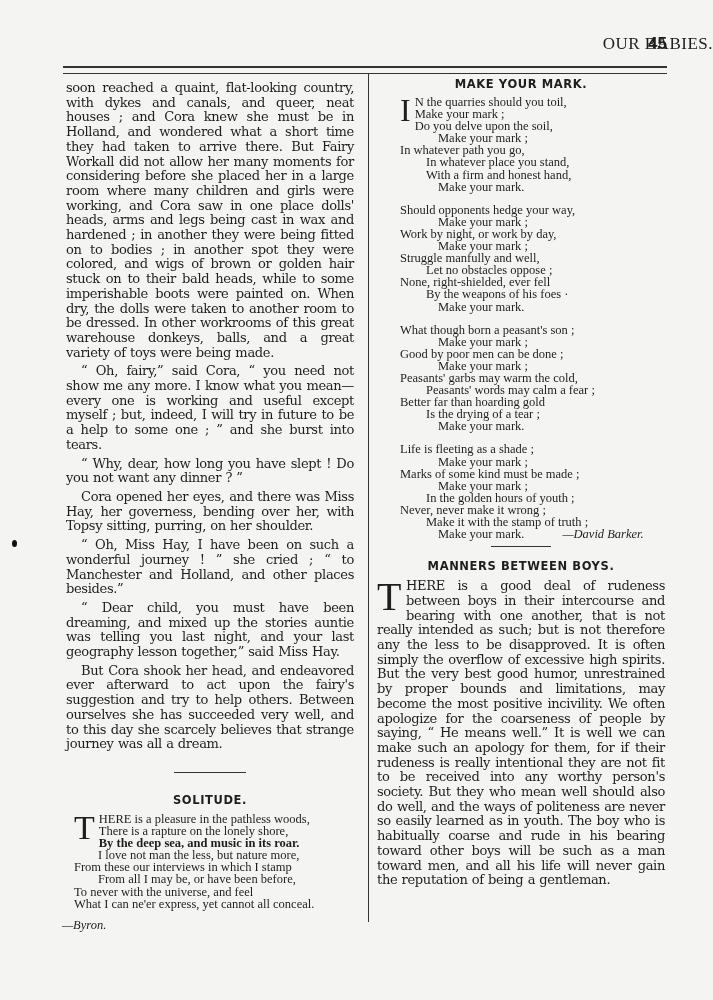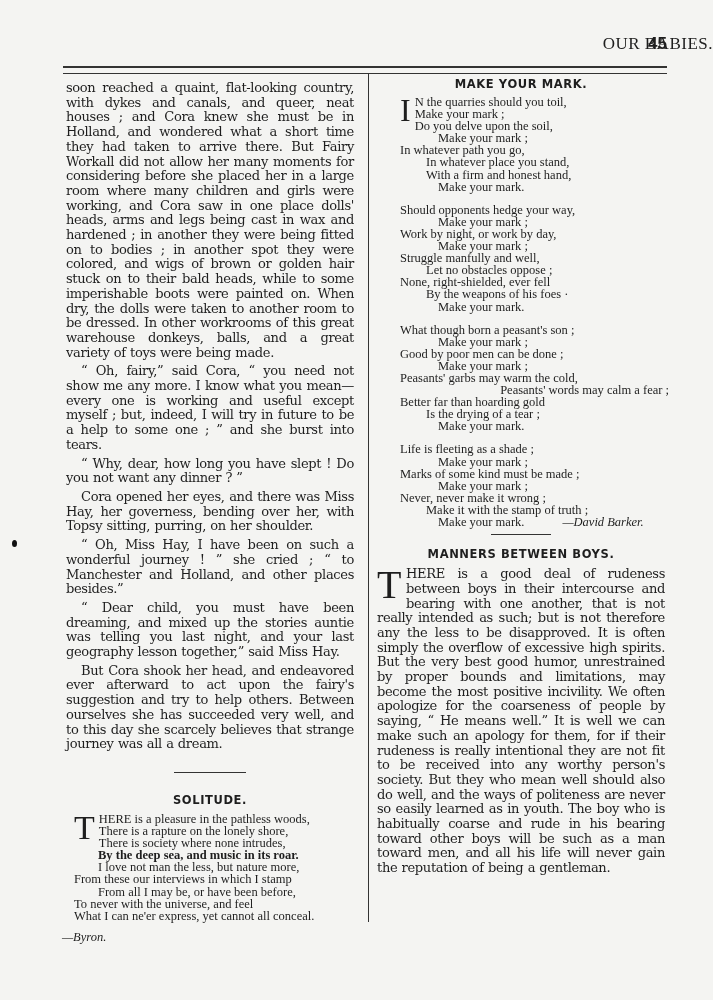--- a/index.html
+++ b/index.html
@@ -81,21 +81,20 @@
     <p>“ Oh, Miss Hay, I have been on such a wonderful journey ! ” she cried ; “ to Manchester and Holland, and other places besides.”</p>
     <p>“ Dear child, you must have been dreaming, and mixed up the stories auntie was telling you last night, and your last geography lesson together,” said Miss Hay.</p>
     <p>But Cora shook her head, and endeavored ever afterward to act upon the fairy's suggestion and try to help others. Between ourselves she has succeeded very well, and to this day she scarcely believes that strange journey was all a dream.</p>
   </div>
   <div class="short-rule"></div>
   <div class="section-title">SOLITUDE.</div>
   <div class="poem" id="solitude-poem" style="padding-left:12px;">
     <span class="dropcap-poem" style="font-size:34px;line-height:26px;height:26px;">T</span>
   <span class="line" style="padding-left: 12px;">HERE is a pleasure in the pathless woods,</span>
       <span class="line" style="padding-left: 0px;">There is a rapture on the lonely shore,</span>
-      <span class="line">There is society where none intrudes,</span>
       <span class="line" style="padding-left: 24px; font-weight: bold;">By the deep sea, and music in its roar.</span>
       <span class="line" style="padding-left: 24px;">I love not man the less, but nature more,</span>
       <span class="line">From these our interviews in which I stamp</span>
       <span class="line" style="padding-left: 24px;">From all I may be, or have been before,</span>
       <span class="line">To never with the universe, and feel</span>
       <span class="line">What I can ne'er express, yet cannot all conceal.</span>
     </div>
   <div class="attribution" style="margin-right:8px;">—Byron.</div>
 </div>
 
@@ -123,30 +122,31 @@
         <span class="line">None, right-shielded, ever fell</span>
         <span class="line" style="padding-left: 26px;">By the weapons of his foes ·</span>
         <span class="line" style="padding-left: 38px;">Make your mark.</span>
       </div>
       <div class="stanza">
         <span class="line">What though born a peasant's son ;</span>
         <span class="line" style="padding-left: 38px;">Make your mark ;</span>
         <span class="line">Good by poor men can be done ;</span>
         <span class="line" style="padding-left: 38px;">Make your mark ;</span>
         <span class="line">Peasants' garbs may warm the cold,</span>
-        <span class="line" style="padding-left: 26px; text-align: right;">Peasants' words may calm a fear ;</span>
+        <span class="line" style="padding-left: 26px;">Peasants' words may calm a fear ;</span>
         <span class="line">Better far than hoarding gold</span>
         <span class="line" style="padding-left: 26px;">Is the drying of a tear ;</span>
         <span class="line" style="padding-left: 38px;">Make your mark.</span>
       </div>
       <div class="stanza" style="margin-bottom: 2px;">
         <span class="line">Life is fleeting as a shade ;</span>
         <span class="line" style="padding-left: 38px;">Make your mark ;</span>
         <span class="line">Marks of some kind must be made ;</span>
         <span class="line" style="padding-left: 38px;">Make your mark ;</span>
+        <span class="line" style="padding-left: 26px;">In the golden hours of youth ;</span>
         <span class="line">Never, never make it wrong ;</span>
         <span class="line" style="padding-left: 26px;">Make it with the stamp of truth ;</span>
         <span class="line" style="padding-left: 38px;">Make your mark.<span class="inline-attr">—David Barker.</span></span>
       </div>
     </div>
   <div class="ornament-rule"></div>
   <div class="section-title" style="margin-top:2px;">MANNERS BETWEEN BOYS.</div>
   <div class="prose">
     <p class="noindent">
       <span class="dropcap-prose">T</span><span>HERE is a good deal of rudeness between boys in their intercourse and bearing with one another, that is not really intended as such; but is not therefore any the less to be disapproved. It is often simply the overflow of excessive high spirits. But the very best good humor, unrestrained by proper bounds and limitations, may become the most positive incivility. We often apologize for the coarseness of people by saying, “ He means well.” It is well we can make such an apology for them, for if their rudeness is really intentional they are not fit to be received into any worthy person's society. But they who mean well should also do well, and the ways of politeness are never so easily learned as in youth. The boy who is habitually coarse and rude in his bearing toward other boys will be such as a man toward men, and all his life will never gain the reputation of being a gentleman.</span>

